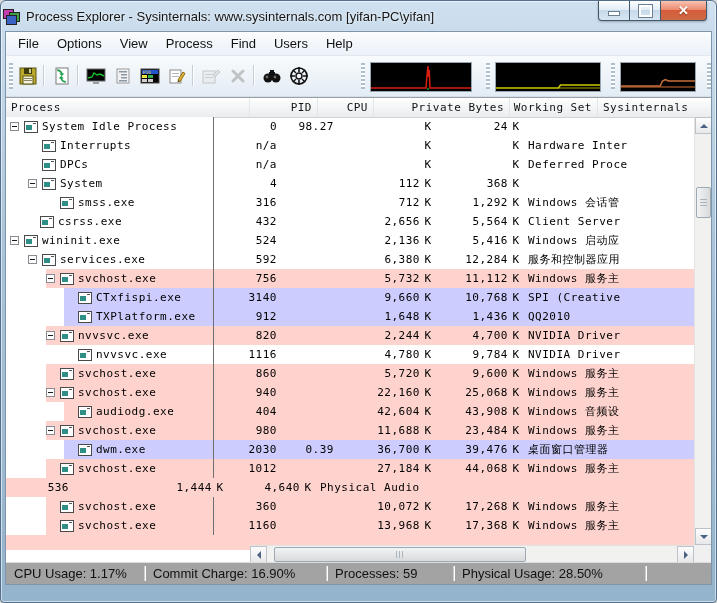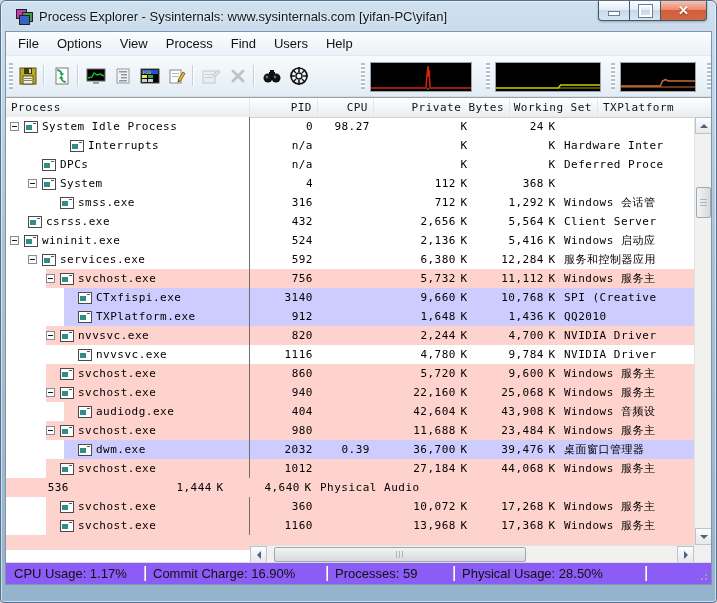--- a/index.html
+++ b/index.html
@@ -2,21 +2,21 @@
 <html><head>
 <meta charset="utf-8">
 <style>
   html,body{margin:0;padding:0;background:#d8d8d8;}
   body{width:717px;height:603px;position:relative;font-family:"Liberation Sans",sans-serif;-webkit-font-smoothing:antialiased;}
 
   
   .win{position:absolute;inset:0;border-radius:6px 6px 4px 4px;
        background:linear-gradient(#cfe0ef,#a9c4da 40%,#94b3cc);
        border:1px solid #55708c;box-shadow:inset 0 0 0 1px rgba(255,255,255,.55);}
-  .titlebar{position:absolute;left:0;right:0;top:0;height:30px;display:flex;align-items:center;padding-left:15px;}
+  .titlebar{position:absolute;left:0;right:0;top:0;height:30px;display:flex;align-items:center;padding-left:2px;}
   .pe-logo{width:17px;height:16px;position:relative;margin-right:6px;}
   .pe-logo .sq{position:absolute;width:9px;height:8px;border:1px solid #222;}
   .pe-logo .sq.a{left:0;top:1px;background:#c43bb0;}
   .pe-logo .sq.b{left:6px;top:4px;background:#3f9e48;}
   .pe-logo .sq.c{left:3px;top:7px;background:#3a62c4;}
   .title-text{font-size:13px;color:#151515;text-shadow:0 0 3px rgba(255,255,255,.9);white-space:nowrap;}
   .capbtns{position:absolute;right:9px;top:0;display:flex;height:19px;filter:drop-shadow(0 1px 1px rgba(0,0,0,.25));}
   .capbtn{width:30px;height:19px;border:1px solid #42586d;border-top:none;display:flex;align-items:center;justify-content:center;
           background:linear-gradient(#fdfefe,#e3edf6 45%,#c6d8e8 46%,#d8e6f2);}
   .capbtn+.capbtn{border-left:none;}
@@ -44,21 +44,21 @@
              background:linear-gradient(#ffffff,#f5f6f7 45%,#ebecee);border-bottom:1px solid #cfd4d9;
              font-family:"DejaVu Sans Mono","Liberation Mono",monospace;font-size:11px;letter-spacing:.5px;color:#111;}
   .hcell{display:flex;align-items:center;border-right:1px solid #e4e6e9;padding:0 5px;box-sizing:border-box;white-space:nowrap;overflow:hidden;}
   .hc0{width:244px;}.hc1{width:68px;justify-content:flex-end;}.hc2{width:56px;justify-content:flex-end;}
   .hc3{width:98px;justify-content:flex-end;margin-left:38px;}.hc4{width:88px;justify-content:flex-end;}.hc5{flex:1;border-right:none;}
 
   .rows{position:absolute;left:0;right:17px;top:19px;height:433px;overflow:hidden;
         font-family:"DejaVu Sans Mono","Liberation Mono",monospace;font-size:11px;letter-spacing:.5px;color:#000;}
   .row{height:19px;display:flex;white-space:nowrap;}
   .cell{box-sizing:border-box;display:flex;align-items:center;overflow:hidden;}
-  .cname{width:244px;position:relative;border-right:1px solid #707070;background:#fff;}
+  .cname{width:208px;position:relative;border-right:1px solid #707070;background:#fff;}
   .cpid{width:68px;justify-content:flex-end;padding-right:5px;}
   .ccpu{width:56px;justify-content:flex-end;padding-right:4px;}
   .cpb{width:82px;justify-content:flex-end;}
   .ck{width:16px;justify-content:center;}
   .cws{width:72px;justify-content:flex-end;}
   .cdesc{flex:1;padding-left:4px;}
   .hl{position:absolute;top:0;bottom:0;right:0;}
   .tree{position:relative;display:flex;align-items:center;height:100%;z-index:1;}
   .exp{width:9px;height:9px;box-sizing:border-box;border:1px solid #868c92;background:#fdfdfd;position:relative;margin-right:5px;flex:none;}
   .exp i{position:absolute;left:1px;top:3px;width:5px;height:1px;background:#1a1a1a;}
@@ -79,21 +79,21 @@
   .vthumb{position:absolute;left:1px;width:15px;background:linear-gradient(90deg,#f2f3f4,#d8dadc);border:1px solid #9ea8b1;border-radius:2px;box-sizing:border-box;}
   .vthumb::after{content:'';position:absolute;left:3px;right:3px;top:50%;margin-top:-4px;height:8px;
                  background:repeating-linear-gradient(180deg,#aab4bd 0 1px,transparent 1px 3px);}
   .hscroll{position:absolute;left:244px;right:17px;bottom:0;height:17px;background:#f1f1ef;border-top:1px solid #e2e2e0;box-sizing:border-box;}
   .hthumb{position:absolute;top:1px;height:15px;background:linear-gradient(#f2f3f4,#d8dadc);border:1px solid #9ea8b1;border-radius:2px;box-sizing:border-box;}
   .hthumb::after{content:'';position:absolute;top:3px;bottom:3px;left:50%;margin-left:-4px;width:8px;
                  background:repeating-linear-gradient(90deg,#aab4bd 0 1px,transparent 1px 3px);}
   .corner{position:absolute;right:0;bottom:0;width:17px;height:17px;background:#f0f0f0;}
 
   
-  .statusbar{height:21px;background:#8b5cf6;border-top:1px solid #dcdcdc;display:flex;align-items:center;position:relative;font-size:13px;color:#111;}
+  .statusbar{height:21px;background:#a3a3a3;border-top:1px solid #dcdcdc;display:flex;align-items:center;position:relative;font-size:13px;color:#111;}
   .st{padding:0 8px;height:15px;display:flex;align-items:center;border-right:1px solid #cdcdcd;box-shadow:1px 0 0 #fff;white-space:nowrap;}
   .st:nth-child(1){min-width:122px;}
   .st:nth-child(2){min-width:165px;}
   .st:nth-child(3){min-width:110px;}
   .st:nth-child(4){min-width:175px;}
   .sizegrip{position:absolute;right:2px;bottom:2px;width:13px;height:13px;
             background:radial-gradient(circle at 2px 2px,#9aa0a6 1px,transparent 1.3px);
             background-size:4px 4px;clip-path:polygon(100% 0,100% 100%,0 100%);}
 </style>
 </head>
@@ -258,21 +258,21 @@
         <div class="gripper" style="left: 701px;"></div>
       </div>
 
     <div class="listview">
       <div class="lv-header" id="lvheader">
           <div class="hcell hc0">Process</div>
           <div class="hcell hc1">PID</div>
           <div class="hcell hc2">CPU</div>
           <div class="hcell hc3">Private Bytes</div>
           <div class="hcell hc4">Working Set</div>
-          <div class="hcell hc5">TXPlatform</div>
+          <div class="hcell hc5">Sysinternals</div>
         </div>
       <div class="rows" id="rows">
           <div class="row">
             <div class="cell cname">
               <span class="tree" style="padding-left: 4px;">
                 <span class="exp">
                   <i></i>
                 </span>
                 <span class="appico"></span>
                 <span class="pname">System Idle Process</span>
@@ -281,21 +281,21 @@
             <div class="cell cpid">0</div>
             <div class="cell ccpu">98.27</div>
             <div class="cell cpb"></div>
             <div class="cell ck">K</div>
             <div class="cell cws">24</div>
             <div class="cell ck">K</div>
             <div class="cell cdesc"></div>
           </div>
           <div class="row">
             <div class="cell cname">
-              <span class="tree" style="padding-left: 14px; margin-left: 36px;">
+              <span class="tree" style="padding-left: 22px;">
                 <span class="noexp"></span>
                 <span class="appico"></span>
                 <span class="pname">Interrupts</span>
               </span>
             </div>
             <div class="cell cpid">n/a</div>
             <div class="cell ccpu"></div>
             <div class="cell cpb"></div>
             <div class="cell ck">K</div>
             <div class="cell cws"></div>
@@ -347,21 +347,21 @@
             <div class="cell cpid">316</div>
             <div class="cell ccpu"></div>
             <div class="cell cpb">712</div>
             <div class="cell ck">K</div>
             <div class="cell cws">1,292</div>
             <div class="cell ck">K</div>
             <div class="cell cdesc">Windows 会话管</div>
           </div>
           <div class="row">
             <div class="cell cname">
-              <span class="tree" style="padding-left: 8px;">
+              <span class="tree" style="padding-left: 20px;">
                 <span class="noexp"></span>
                 <span class="appico"></span>
                 <span class="pname">csrss.exe</span>
               </span>
             </div>
             <div class="cell cpid">432</div>
             <div class="cell ccpu"></div>
             <div class="cell cpb">2,656</div>
             <div class="cell ck">K</div>
             <div class="cell cws">5,564</div>
@@ -566,21 +566,21 @@
           </div>
           <div class="row" style="background: rgb(204, 204, 254);">
             <div class="cell cname">
               <div class="hl" style="left: 58px; background: rgb(204, 204, 254);"></div>
               <span class="tree" style="padding-left: 58px;">
                 <span class="noexp"></span>
                 <span class="appico"></span>
                 <span class="pname">dwm.exe</span>
               </span>
             </div>
-            <div class="cell cpid">2032</div>
+            <div class="cell cpid">2030</div>
             <div class="cell ccpu">0.39</div>
             <div class="cell cpb">36,700</div>
             <div class="cell ck">K</div>
             <div class="cell cws">39,476</div>
             <div class="cell ck">K</div>
             <div class="cell cdesc">桌面窗口管理器</div>
           </div>
           <div class="row" style="background: rgb(255, 211, 205);">
             <div class="cell cname">
               <div class="hl" style="left: 40px; background: rgb(255, 211, 205);"></div>

